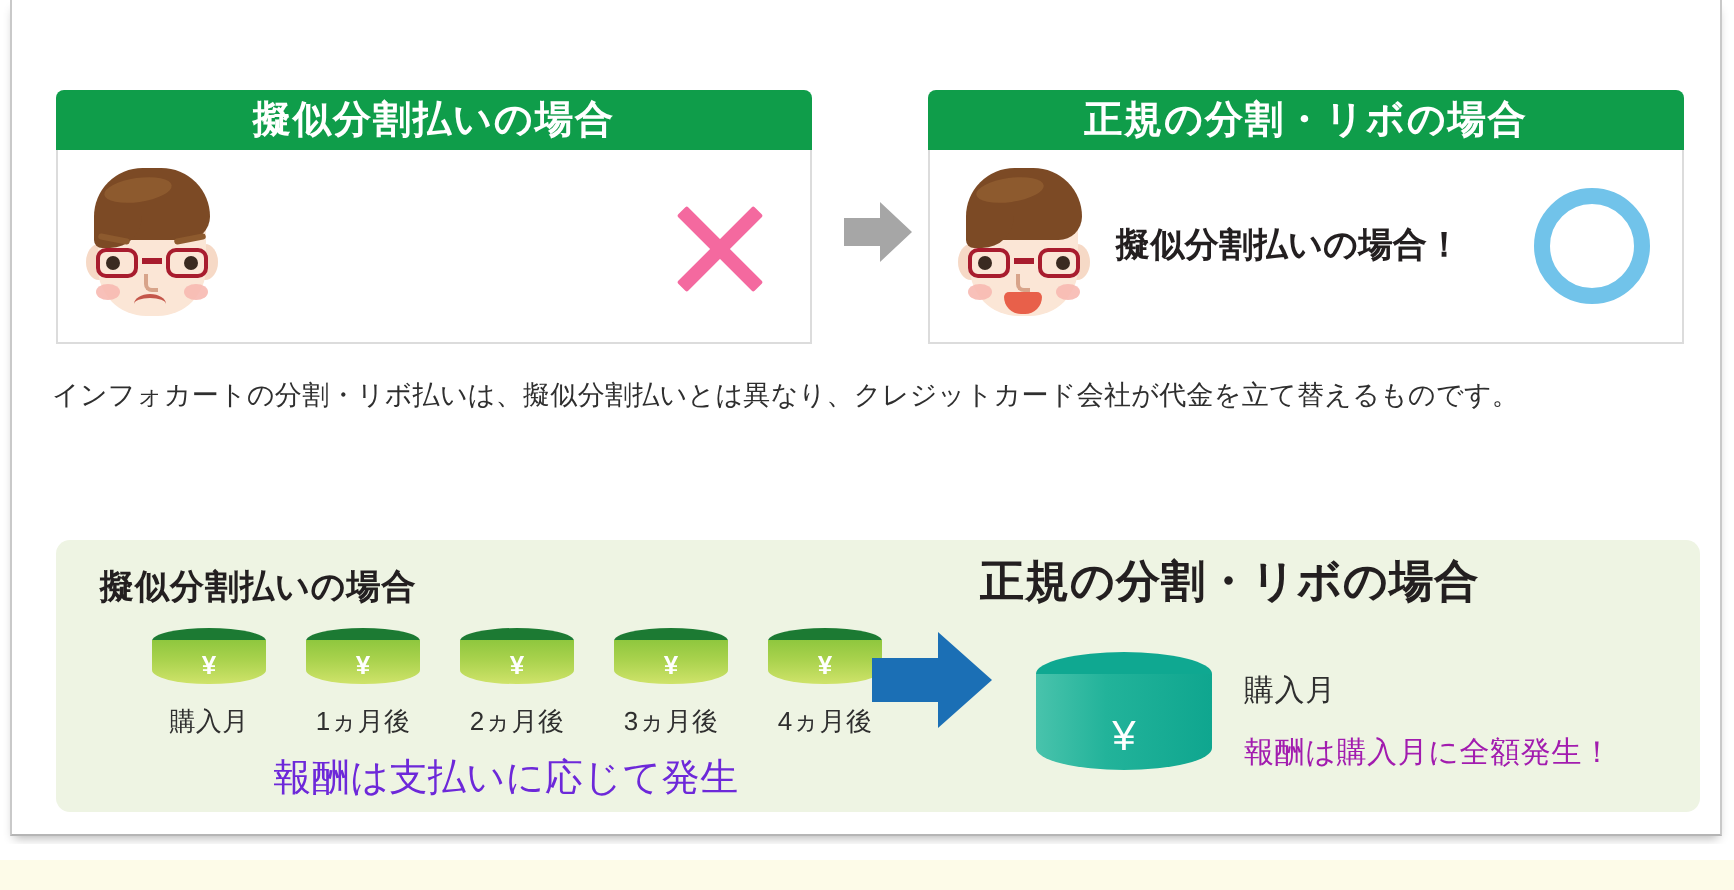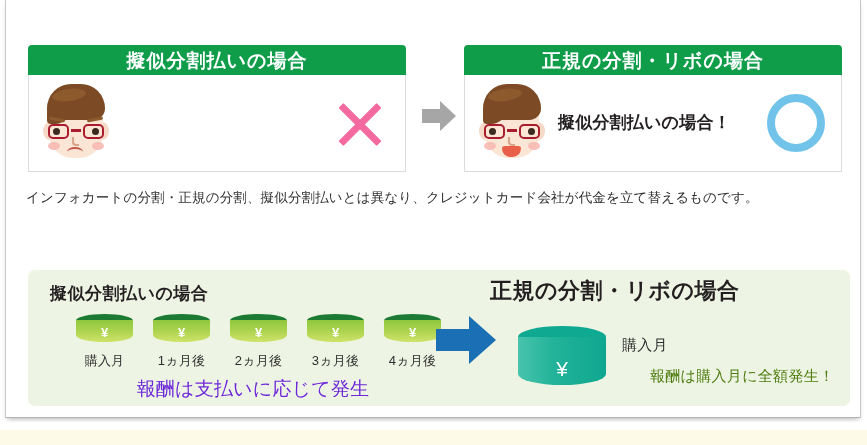--- a/index.html
+++ b/index.html
@@ -464,23 +464,22 @@
     top: 66px;
     font-size: 15px;
     color: #2f2f2f;
     letter-spacing: 0.3px;
   }
   #teal-label-2 {
     position: absolute;
     left: 594px;
     top: 97px;
     font-size: 15px;
-    color: #4d7c0f;
+    color: #a21caf;
     letter-spacing: 0.3px;
-    margin-left: 28px;
   }
 </style>
 </head>
 <body>
 
 <div id="page-frame">
 
 
   <div class="panel" id="panel-left">
     <div class="panel-header">
@@ -546,21 +545,21 @@
         <div class="mouth-happy"></div>
       </div>
       <div class="panel-text">
         <div>擬似分割払いの場合！</div>
       </div>
       <div class="mark-o"></div>
     </div>
   </div>
 
   <div id="paragraph">
-    <div>インフォカートの分割・正規の分割、擬似分割払いとは異なり、クレジットカード会社が代金を立て替えるものです。</div>
+    <div>インフォカートの分割・リボ払いは、擬似分割払いとは異なり、クレジットカード会社が代金を立て替えるものです。</div>
   </div>
 
   <div id="bottom-box">
 
     <div id="bottom-left-title">擬似分割払いの場合</div>
     <div id="bottom-right-title">正規の分割・リボの場合</div>
 
     <div id="cyl-row">
       <div class="cyl-item">
         <div class="cyl-green">

